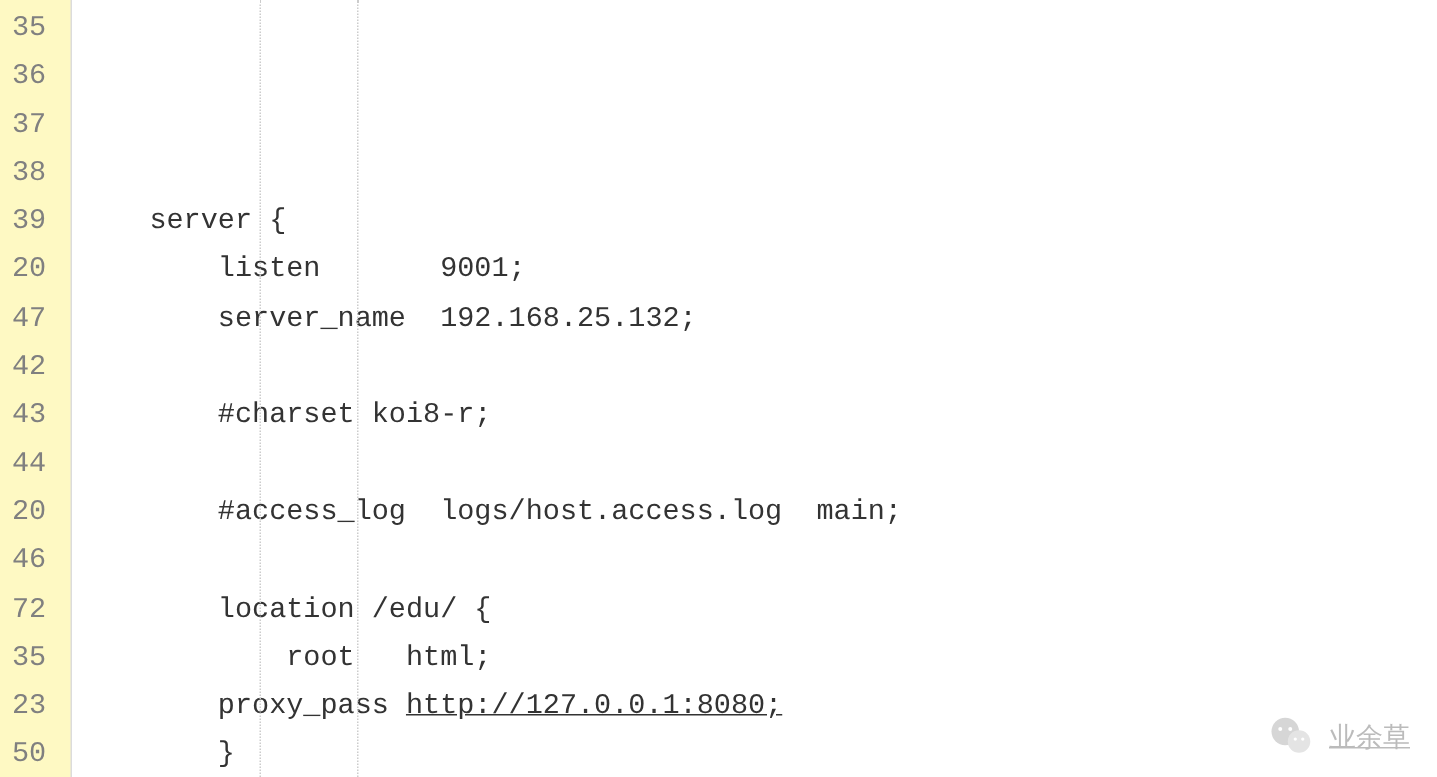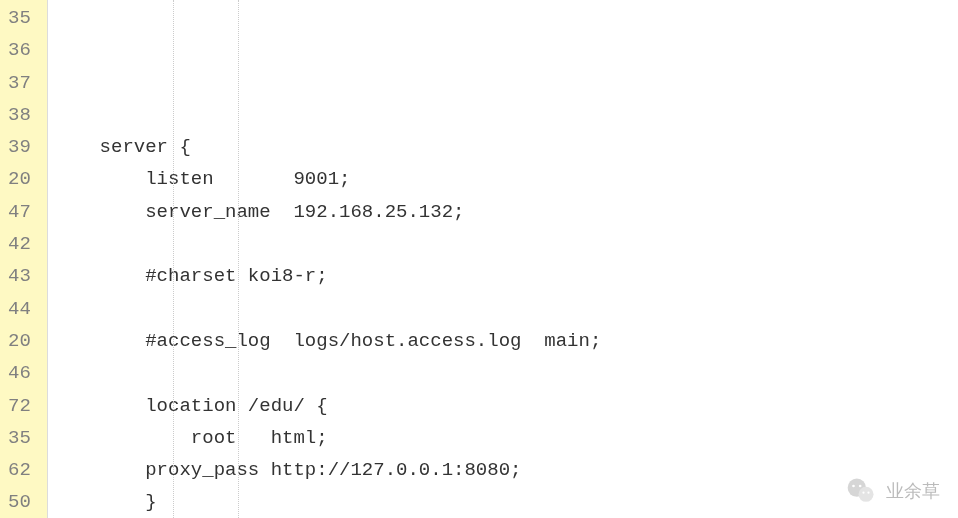--- a/index.html
+++ b/index.html
@@ -44,32 +44,33 @@
     padding-left: 6px;
   }
   .guide {
     position: absolute;
     top: 0;
     bottom: 0;
     border-left: 1px dotted #cccccc;
   }
   .guide1 { left: 125px; }
   .guide2 { left: 190px; }
-  .underline { }
+  .underline { text-decoration: underline; }
   .watermark {
     position: absolute;
     right: 18px;
     bottom: 12px;
     display: flex;
     align-items: center;
     gap: 10px;
     color: #b0b0b0;
     font-family: "PingFang SC","Microsoft YaHei",sans-serif;
     font-size: 18px;
     opacity: 0.85;
+    text-decoration: underline;
   }
   .watermark .wechat-icon {
     width: 30px;
     height: 30px;
     display: flex;
     align-items: center;
     justify-content: center;
   }
   .watermark svg { display: block; }
 </style>
@@ -85,21 +86,21 @@
       <div>39</div>
       <div>20</div>
       <div>47</div>
       <div>42</div>
       <div>43</div>
       <div>44</div>
       <div>20</div>
       <div>46</div>
       <div>72</div>
       <div>35</div>
-      <div>62</div>
+      <div>23</div>
       <div>50</div>
     </div>
   <div class="code" id="code">
     <div class="guide guide1"></div>
     <div class="guide guide2"></div>
   <div class="code-line"><span>    server {</span></div><div class="code-line"><span>        listen       9001;</span></div><div class="code-line"><span>        server_name  192.168.25.132;</span></div><div class="code-line"><span></span></div><div class="code-line"><span>        #charset koi8-r;</span></div><div class="code-line"><span></span></div><div class="code-line"><span>        #access_log  logs/host.access.log  main;</span></div><div class="code-line"><span></span></div><div class="code-line"><span>        location /edu/ {</span></div><div class="code-line"><span>            root   html;</span></div><div class="code-line"><span>        proxy_pass </span><span class="underline">http://127.0.0.1:8080;</span></div><div class="code-line"><span>        }</span></div></div>
 </div>
 
 <div class="watermark">
   <span class="wechat-icon">

